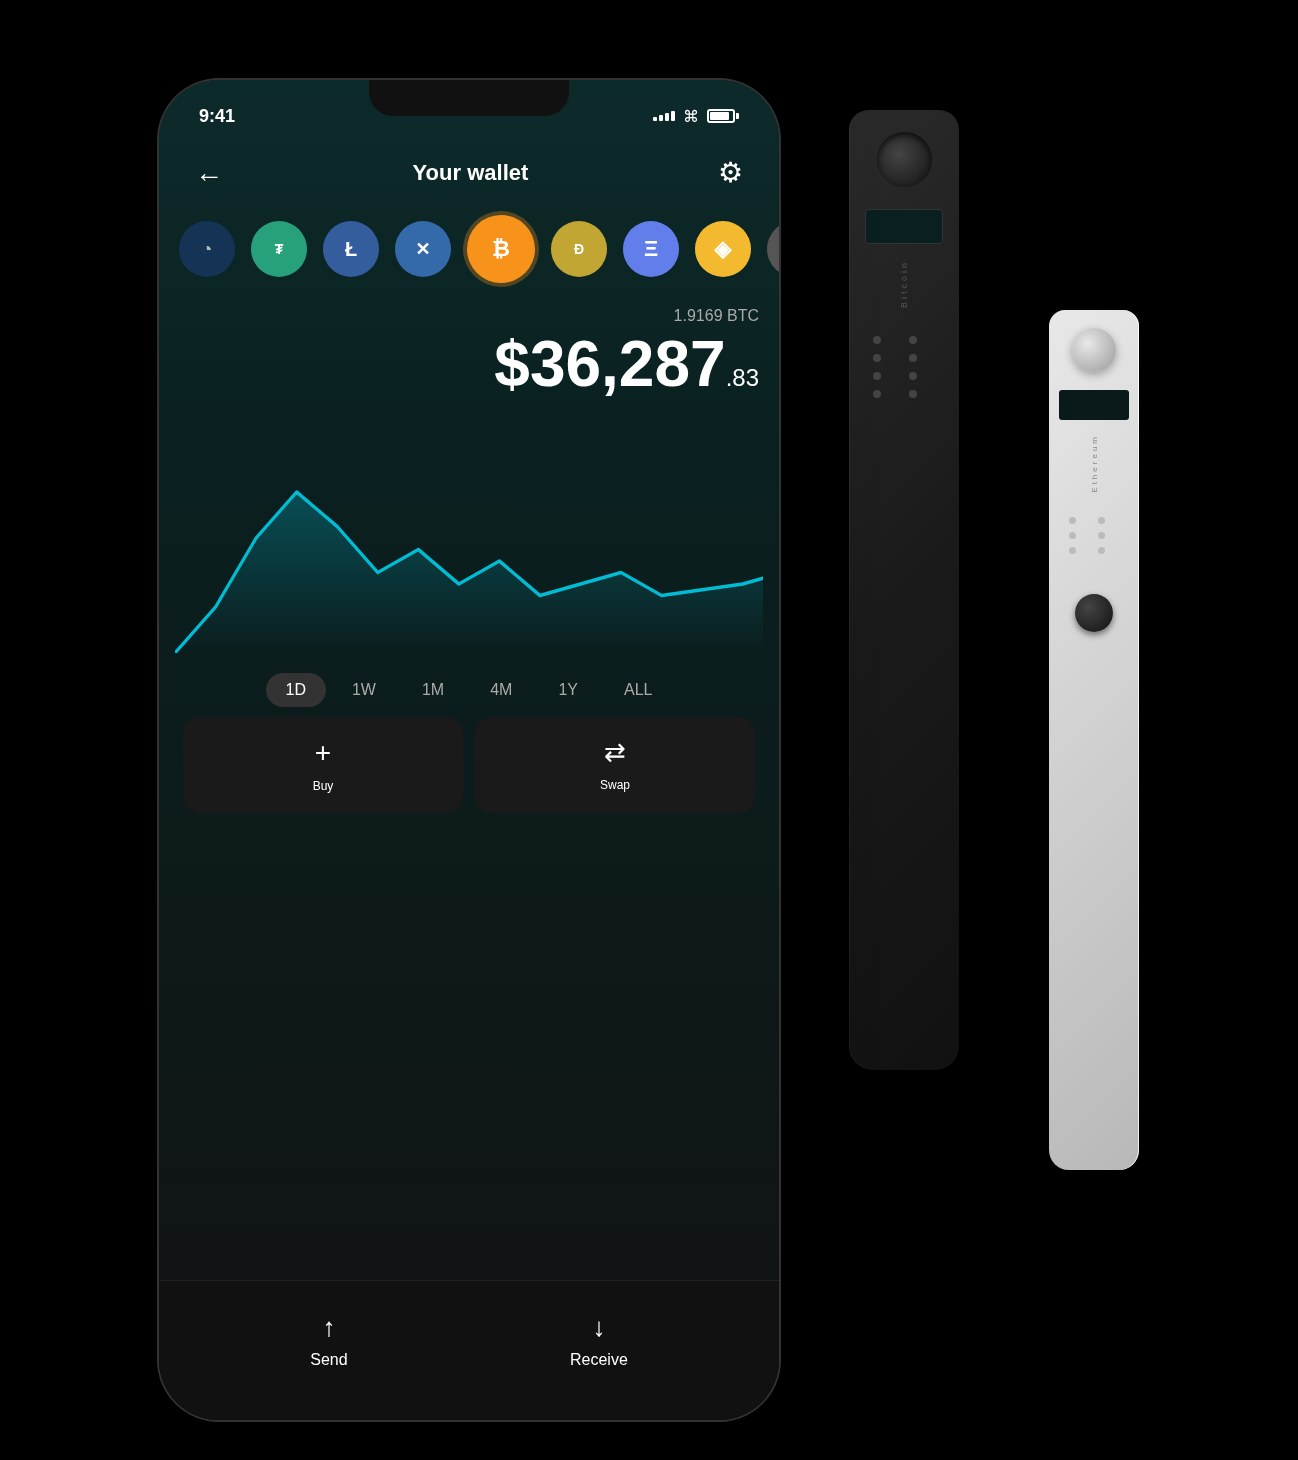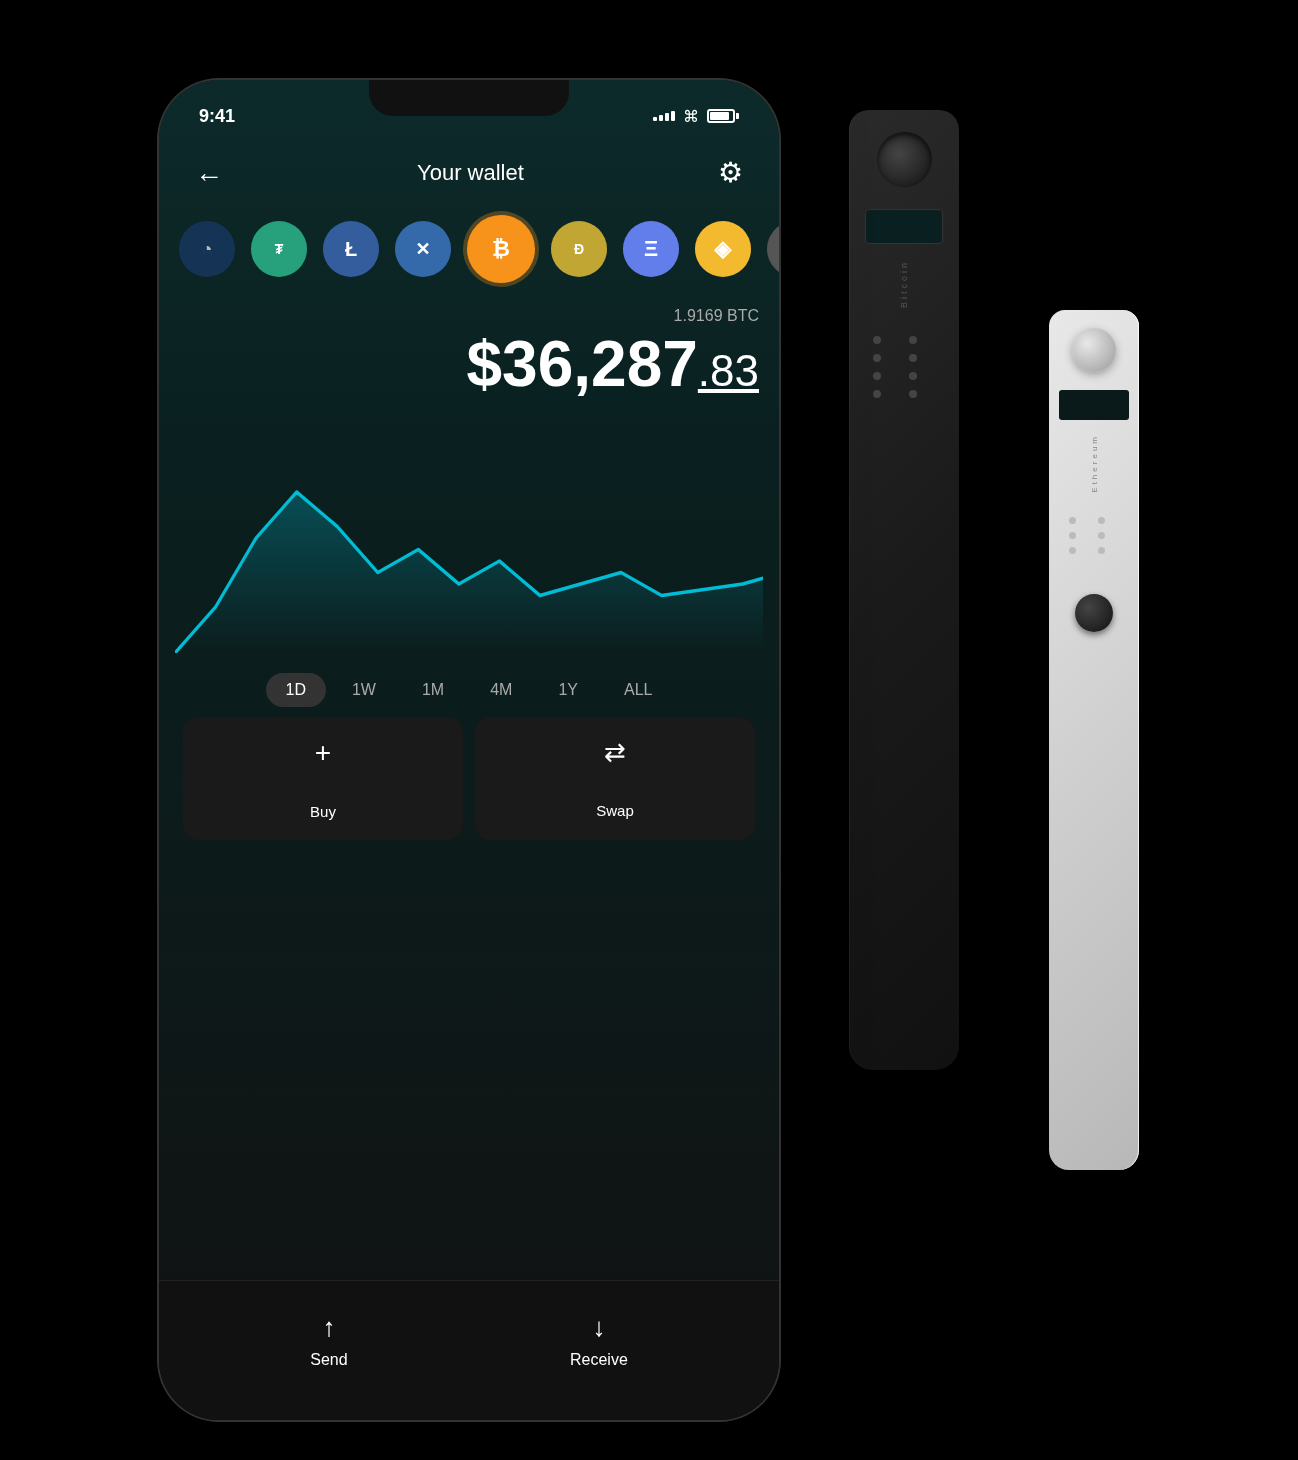--- a/index.html
+++ b/index.html
@@ -150,21 +150,21 @@
       margin-top: 10px;
     }
     .nav-back {
       color: #fff;
       font-size: 28px;
       cursor: pointer;
     }
     .nav-title {
       color: #fff;
       font-size: 22px;
-      font-weight: 400;
+      font-weight: 700;
     }
     .nav-settings {
       color: #fff;
       font-size: 28px;
       cursor: pointer;
     }
 
     
     .crypto-selector {
       display: flex;
@@ -207,23 +207,22 @@
       font-size: 16px;
       margin-bottom: 4px;
     }
     .balance-amount {
       color: #fff;
       font-size: 64px;
       font-weight: 700;
       line-height: 1.1;
     }
     .balance-amount .cents {
-      font-size: 44px;
+      font-size: 24px;
       font-weight: 500;
-      text-decoration: underline;
     }
     .balance-change {
       color: #4CAF50;
       font-size: 20px;
       margin-top: 6px;
     }
 
     
     .chart-container {
       padding: 20px 16px 10px;
@@ -281,23 +280,22 @@
       gap: 10px;
       cursor: pointer;
       border: none;
     }
     .action-icon {
       color: #fff;
       font-size: 28px;
     }
     .action-label {
       color: #fff;
-      font-size: 15px;
+      font-size: 12px;
       font-weight: 500;
-      margin-top: 24px;
     }
 
     
     .bottom-bar {
       position: absolute;
       bottom: 0;
       left: 0;
       right: 0;
       height: 140px;
       background: #111;

